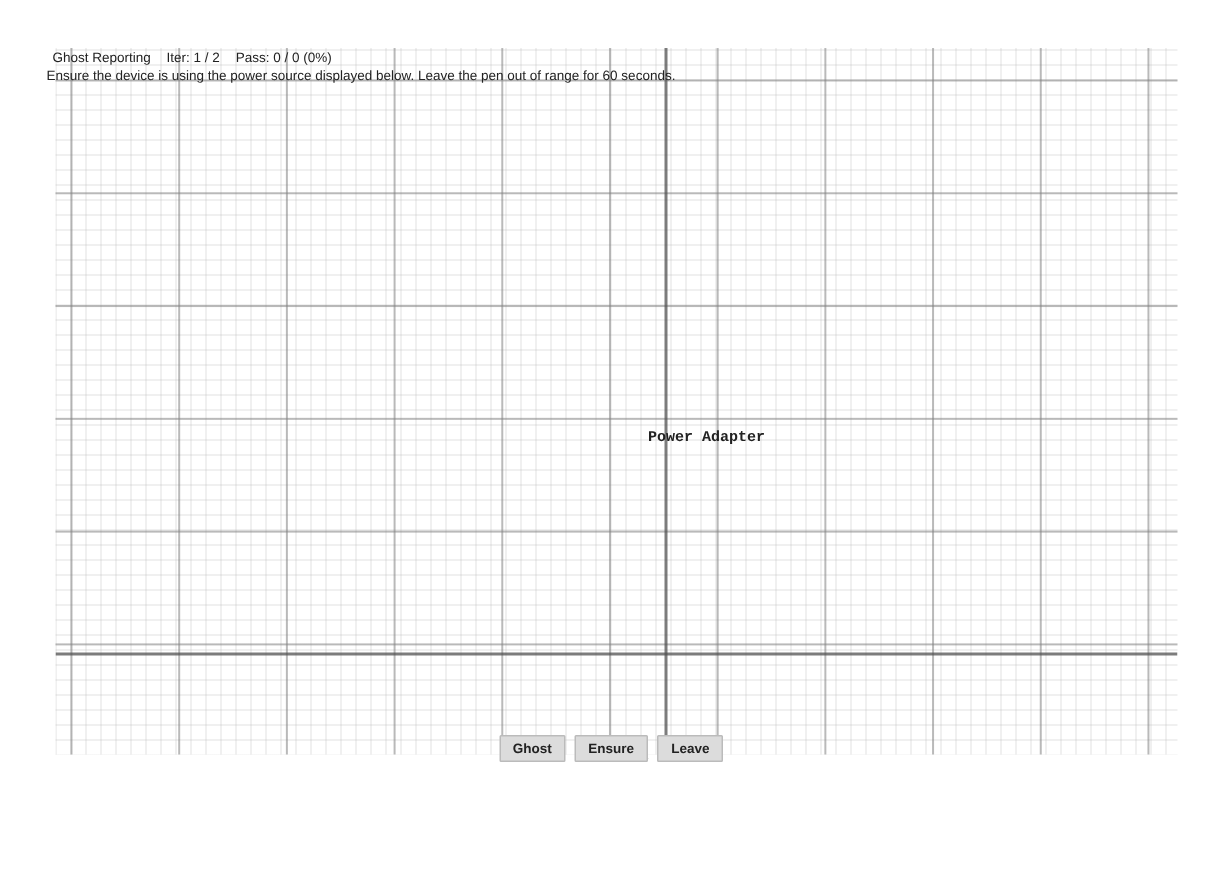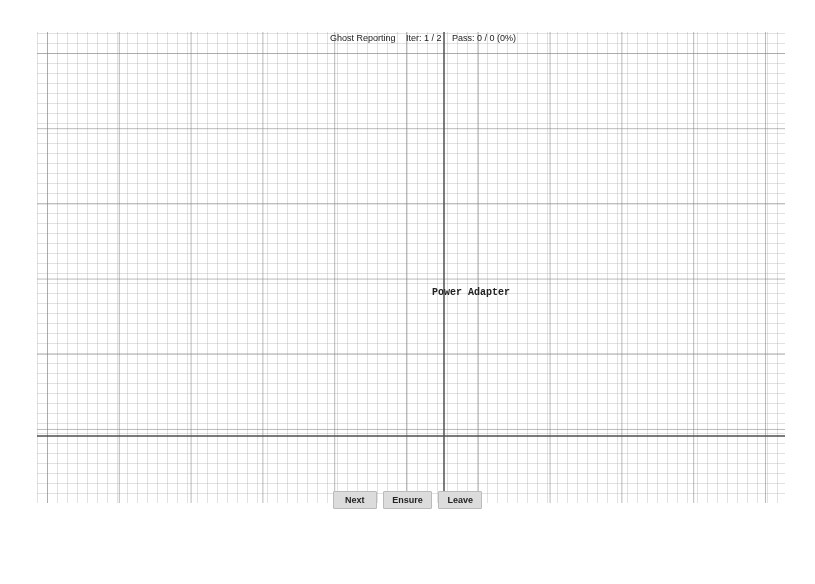--- a/index.html
+++ b/index.html
@@ -84,21 +84,21 @@
     width: 748px;
     height: 471px;
     box-sizing: border-box;
     pointer-events: none;
   }
 
   .header {
     position: absolute;
     left: 0; right: 0;
     top: 32px;
-    text-align: center;
+    text-align: left;
     font-size: 9px;
     color: #222;
     line-height: 1.35;
     margin-left: 31px;
   }
   .header .line1 span { margin: 0 4px; }
 
   .power-label {
     position: absolute;
     
@@ -152,23 +152,24 @@
 </div>
 
 <div class="frame"></div>
 
 <div class="header">
   <div class="line1">
     <span>Ghost Reporting</span>
     <span>Iter: 1 / 2</span>
     <span>Pass: 0 / 0 (0%)</span>
   </div>
+  <div>Ensure the device is using the power source displayed below. Leave the pen out of range for 60 seconds.</div>
 </div>
 
 <div class="power-label">Power Adapter</div>
 
 <div class="timer-label">3.1</div>
 
 <div class="button-bar">
-  <button>Next</button>
+  <button>Ghost</button>
   <button>Ensure</button>
   <button>Leave</button>
 </div>
 
 </body></html>

